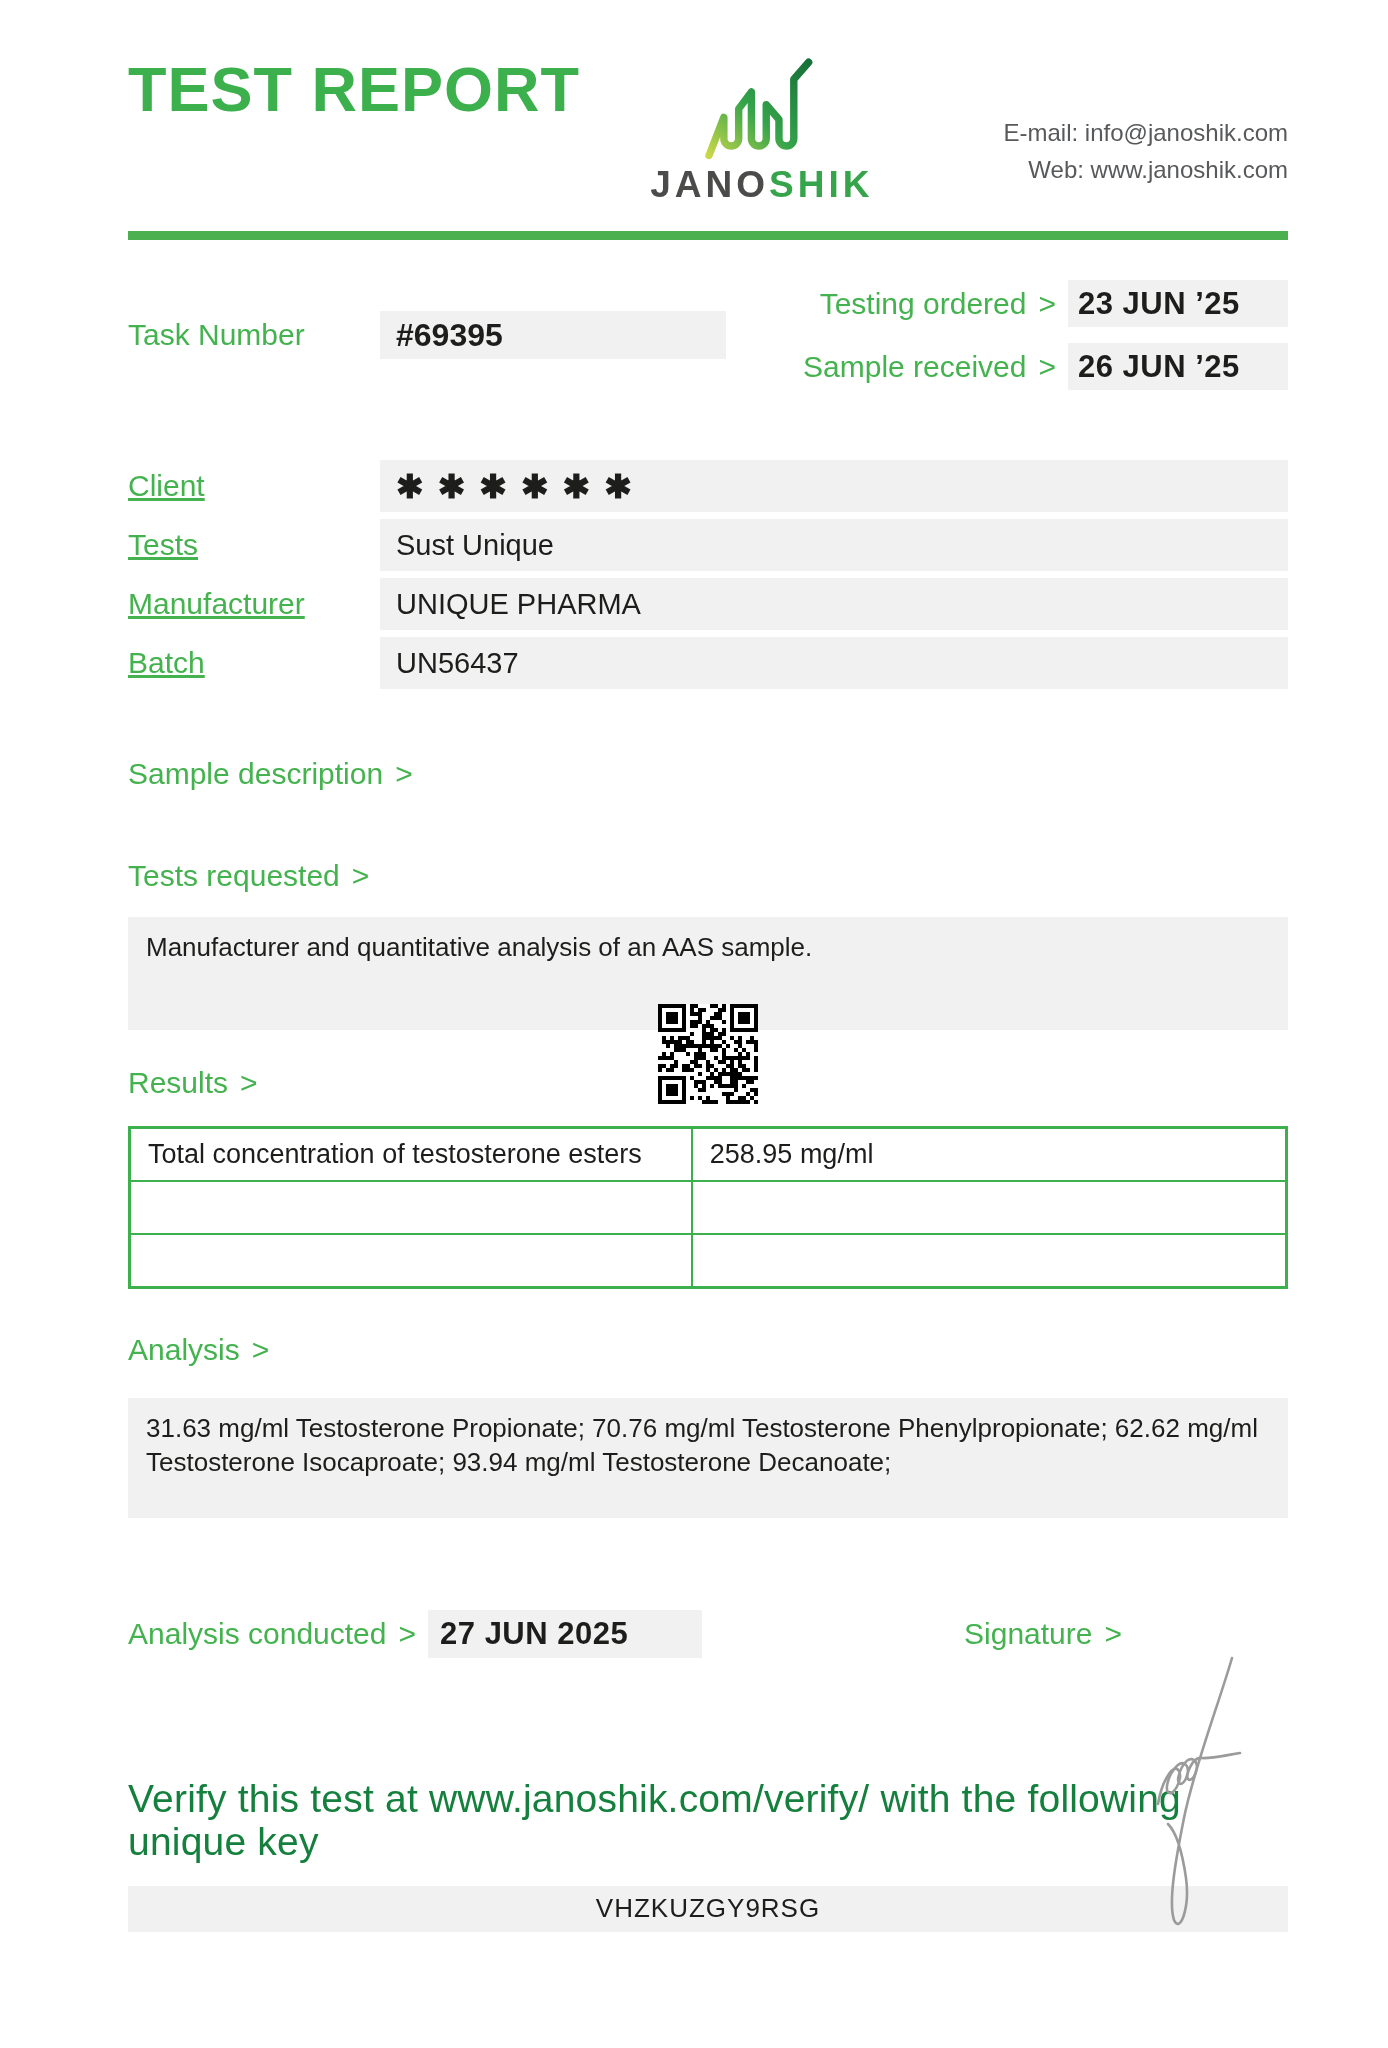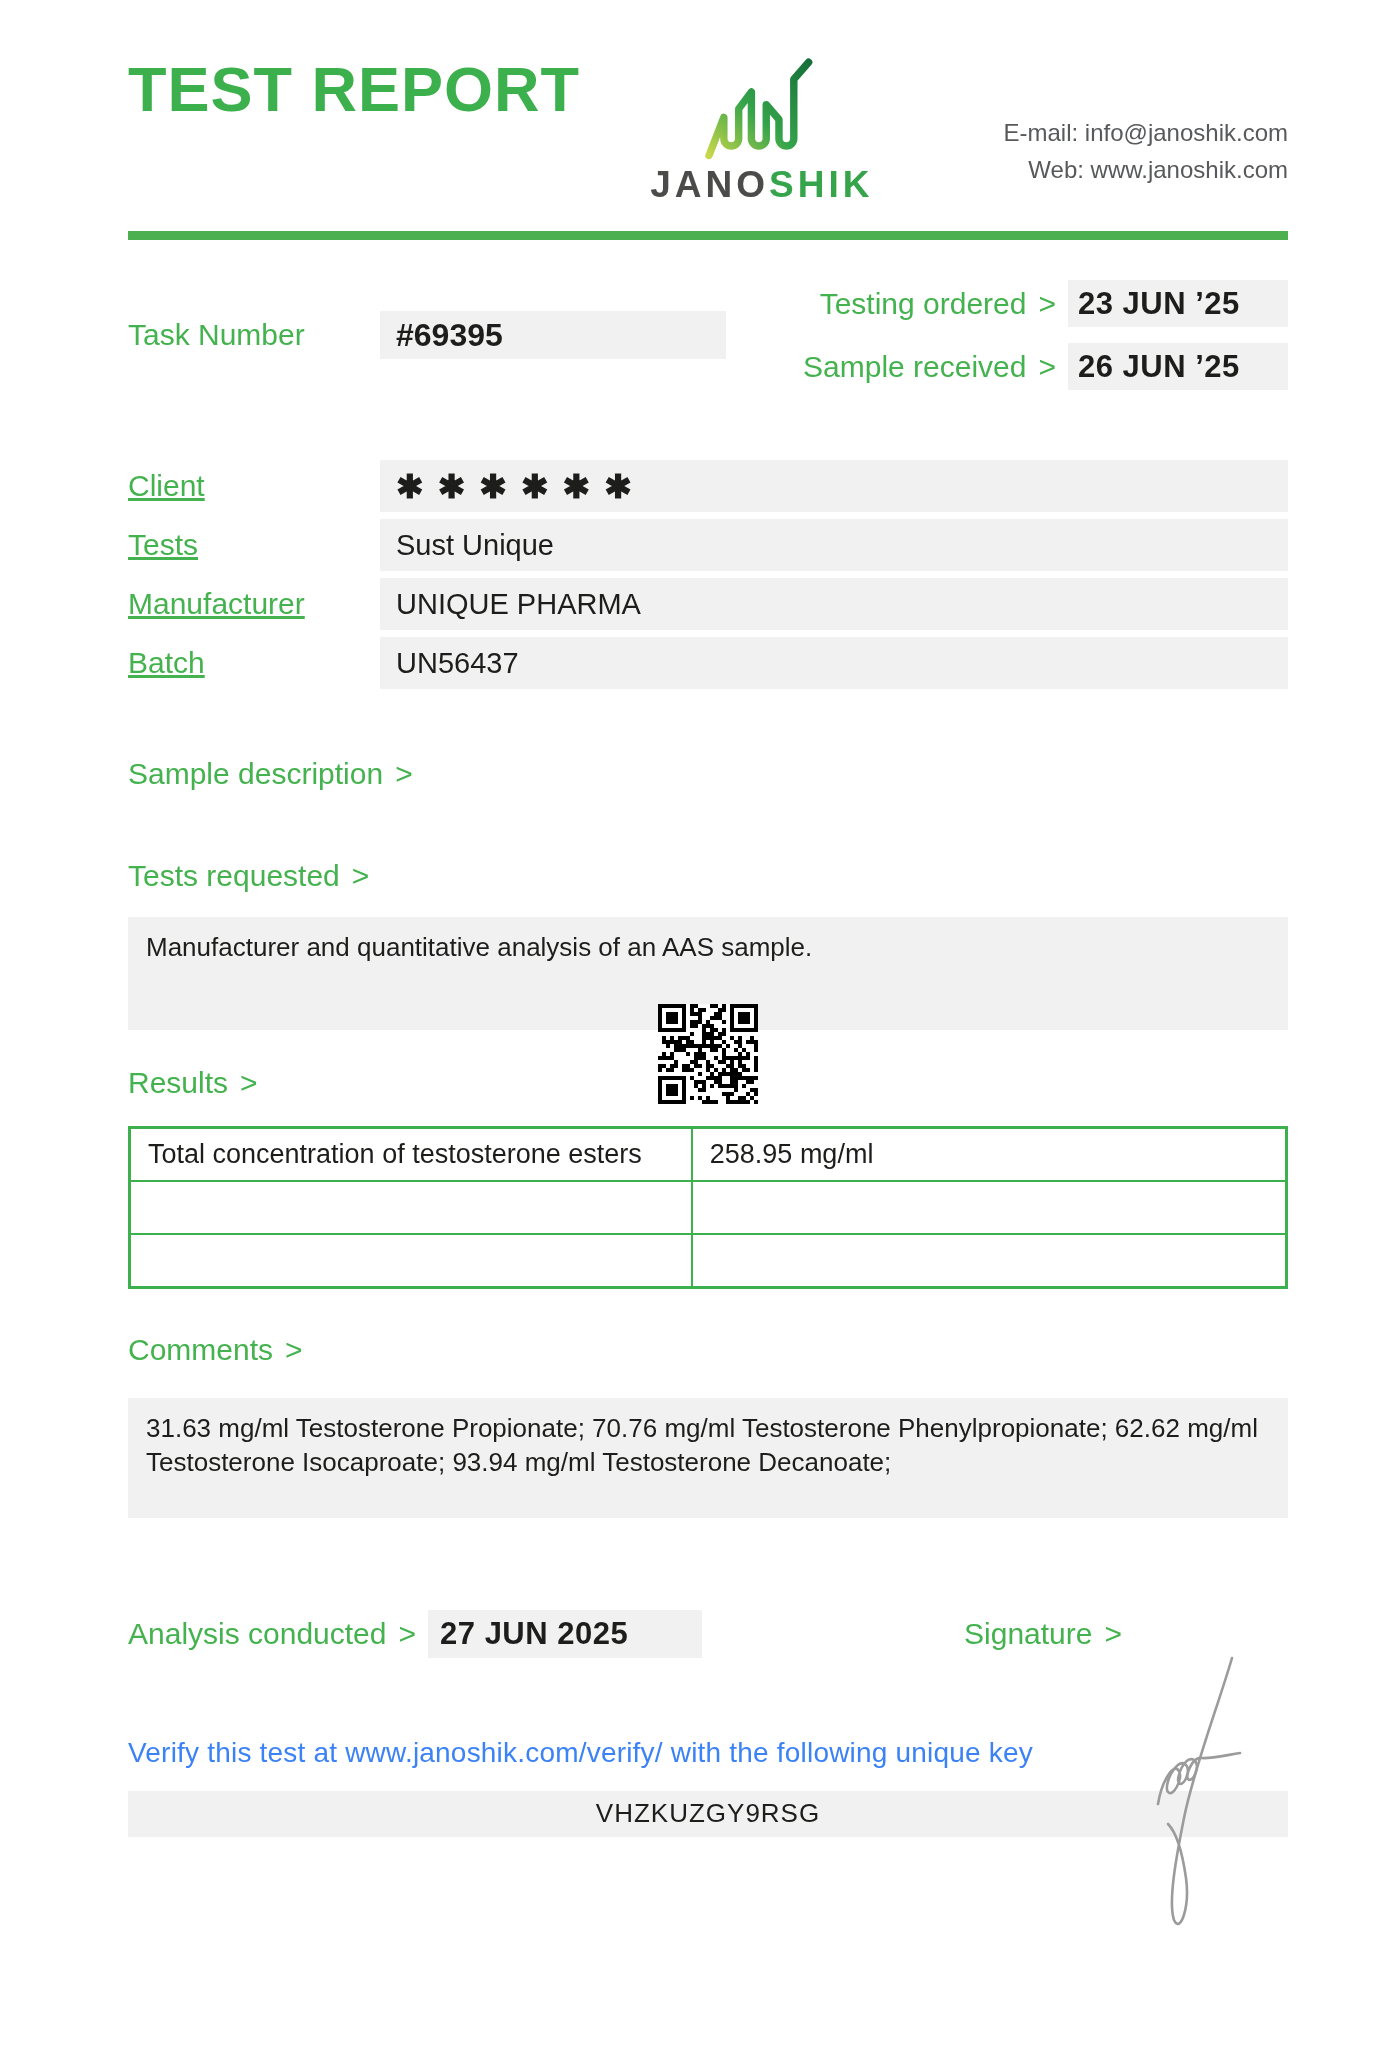--- a/index.html
+++ b/index.html
@@ -59,21 +59,21 @@
   .rtable{border:3px solid #3cb04c;}
 
   
   .footer-row{display:flex;align-items:center;margin-top:92px;}
   .an-value{width:262px;height:48px;background:#f1f1f1;display:flex;align-items:center;
             padding-left:12px;font-size:31px;font-weight:600;letter-spacing:0.5px;}
   .sig-label{margin-left:262px;display:flex;align-items:center;}
   .signature{position:absolute;top:1652px;right:118px;width:126px;height:282px;}
 
   
-  .verify-text{margin-top:80px;color:#3b82f6;font-size:28px;line-height:1.1;letter-spacing:0.2px;}
+  .verify-text{margin-top:120px;color:#15803d;font-size:39px;line-height:1.1;letter-spacing:0.2px;}
   .key-box{margin-top:22px;height:46px;background:#f1f1f1;display:flex;align-items:center;
            justify-content:center;font-size:26px;font-weight:500;letter-spacing:1px;}
 </style>
 </head>
 <body>
 
 <div class="page">
   <div class="content">
 
     <div class="header">
@@ -405,21 +405,21 @@
           </tr>
           <tr>
             <td class="c1"></td>
             <td></td>
           </tr>
         </tbody>
       </table>
     </div>
 
     <div class="sec-head" style="margin-top:44px;">
-      <span class="glabel">Comments</span>
+      <span class="glabel">Analysis</span>
       <span class="arrow">&gt;</span>
     </div>
     <div class="sec-box" style="min-height:120px;margin-top:31px;">31.63 mg/ml Testosterone Propionate; 70.76 mg/ml Testosterone Phenylpropionate; 62.62 mg/ml Testosterone Isocaproate; 93.94 mg/ml Testosterone Decanoate;</div>
 
     <div class="footer-row">
       <span class="glabel">Analysis conducted</span>
       <span class="arrow">&gt;</span>
       <span class="an-value">27 JUN 2025</span>
       <span class="sig-label">
         <span class="glabel">Signature</span>

